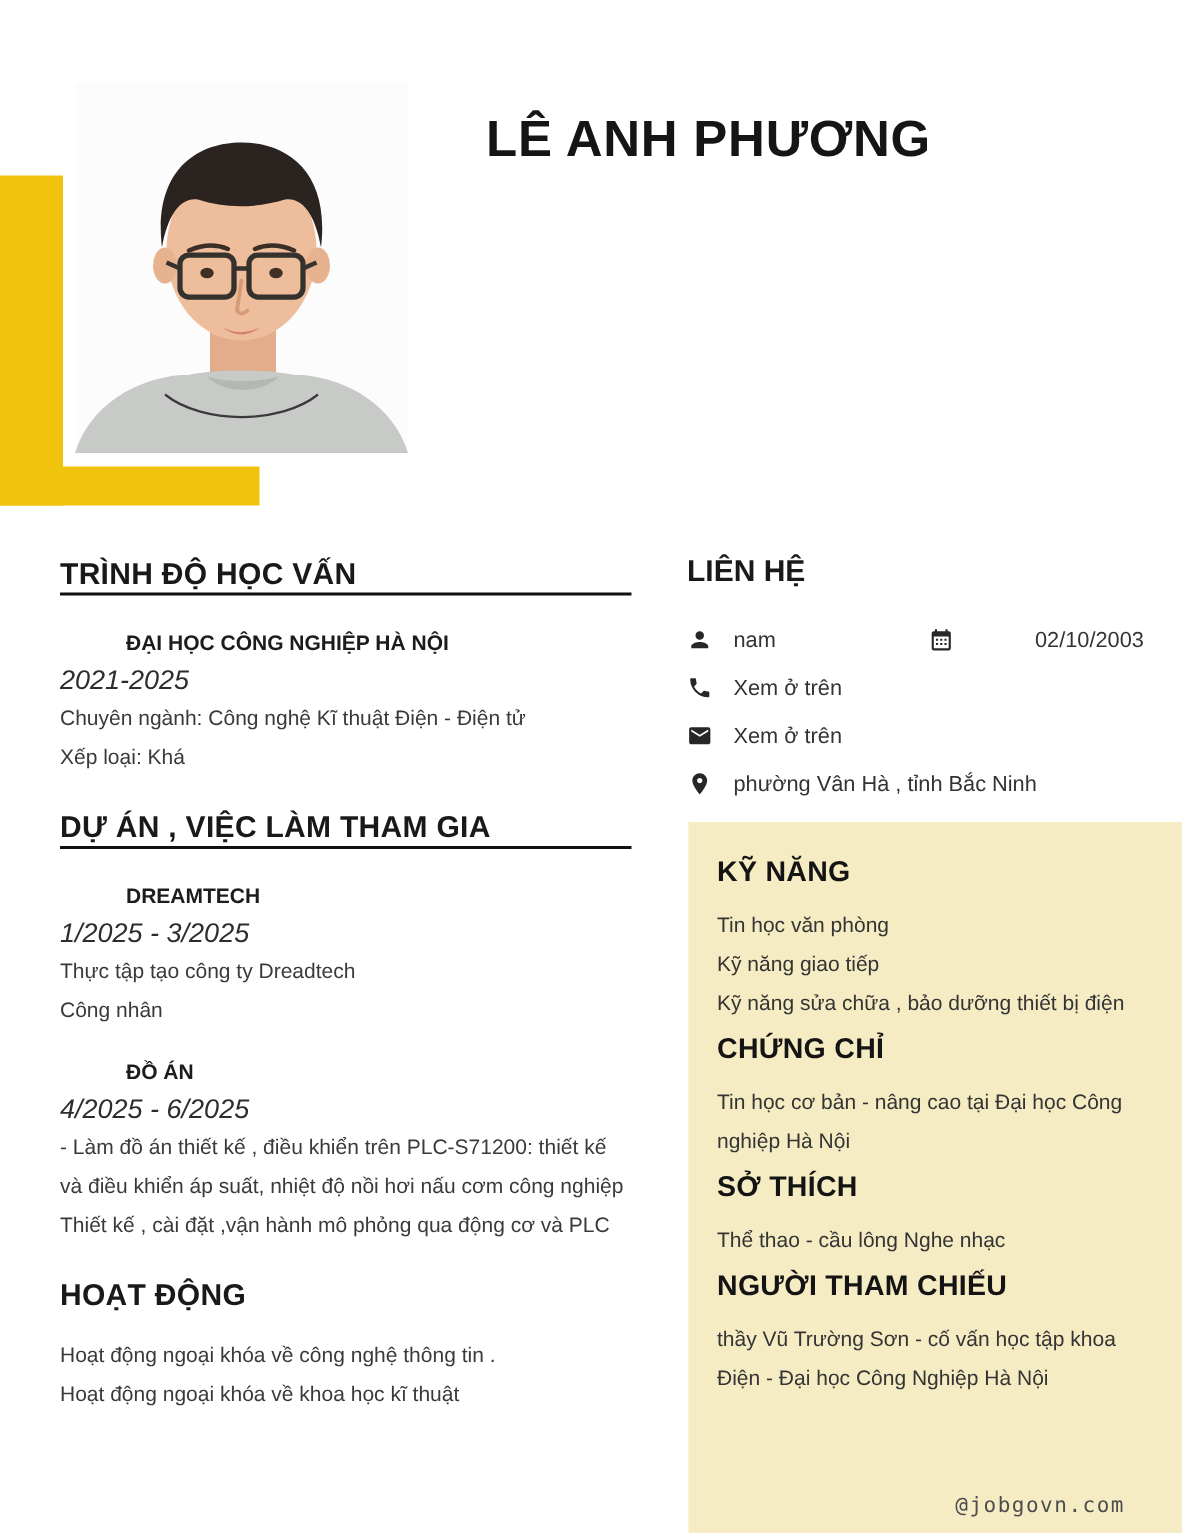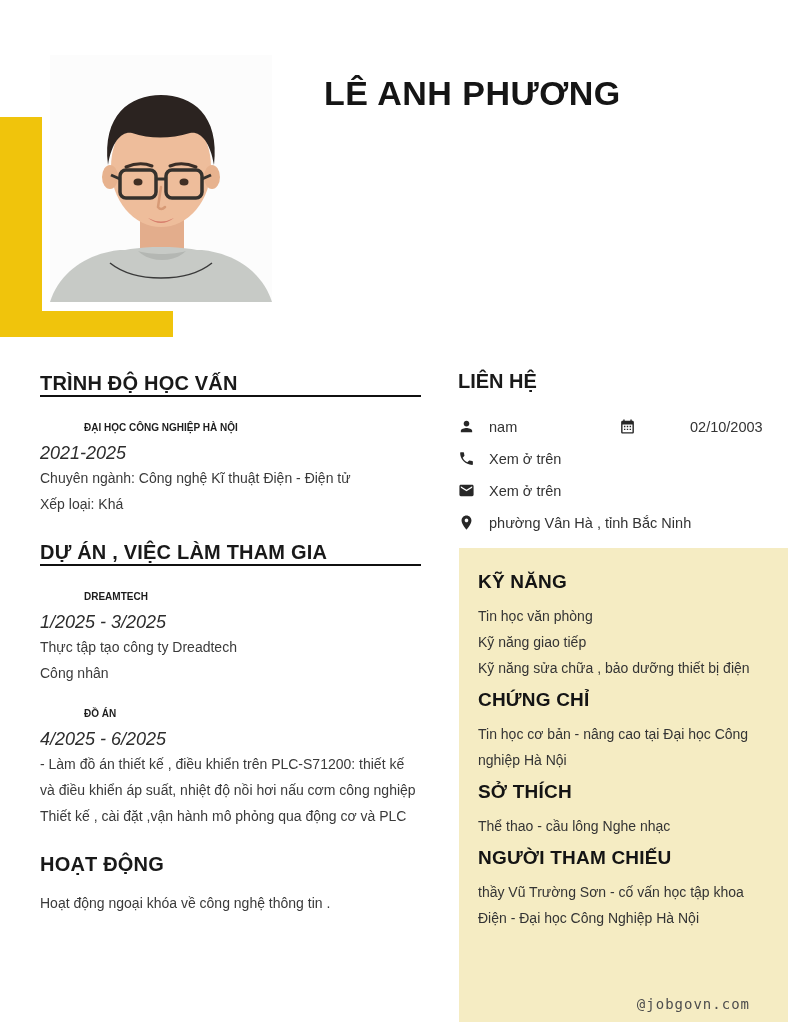--- a/index.html
+++ b/index.html
@@ -37,21 +37,21 @@
   .section-heading {
     font-size: 20px; font-weight: 700; color: #191919; letter-spacing: .2px;
   }
   .section-heading.ruled {
     border-bottom: 2px solid #101010;
     margin-bottom: 11px;
   }
   .section-heading.plain { margin-bottom: 14px; }
 
   .entry { padding-top: 8px; }
-  .entry-title { font-size: 10px; font-weight: 700; color: #1c1c1c; line-height: 24px; padding-left: 44px; }
+  .entry-title { font-size: 14px; font-weight: 700; color: #1c1c1c; line-height: 24px; padding-left: 44px; }
   .entry-period { font-size: 18px; font-style: italic; color: #2d2d2d; line-height: 24px; margin-top: 1px; }
   .entry-line { font-size: 14px; color: #3a3a3a; line-height: 26px; }
 
   
   .contact-heading { font-size: 20px; font-weight: 700; color: #191919; margin-bottom: 10px; }
   .contact-row { display: flex; align-items: flex-end; height: 32px; }
   .contact-cell { display: flex; align-items: center; }
   .contact-cell.second { margin-left: 62px; gap: 40px; }
   .contact-icon { width: 17px; height: 17px; flex: 0 0 17px; display: inline-flex; }
   .contact-icon svg { width: 17px; height: 17px; fill: #272727; }
@@ -142,20 +142,21 @@
       <div class="entry-title">ĐỒ ÁN</div>
       <div class="entry-period">4/2025 - 6/2025</div>
       <div class="entry-line">- Làm đồ án thiết kế , điều khiển trên PLC-S71200: thiết kế và điều khiển áp suất, nhiệt độ nồi hơi nấu cơm công nghiệp</div>
       <div class="entry-line">Thiết kế , cài đặt ,vận hành mô phỏng qua động cơ và PLC</div>
     </div>
   </div>
 
   <div class="section">
     <div class="section-heading plain">HOẠT ĐỘNG</div>
     <div class="entry-line">Hoạt động ngoại khóa về công nghệ thông tin .</div>
+    <div class="entry-line">Hoạt động ngoại khóa về khoa học kĩ thuật</div>
   </div>
 
 </div>
 
 <div class="col-right">
   <div class="contact-heading">LIÊN HỆ</div>
 
   <div class="contact-row">
     <div class="contact-cell">
       <span class="contact-icon">

